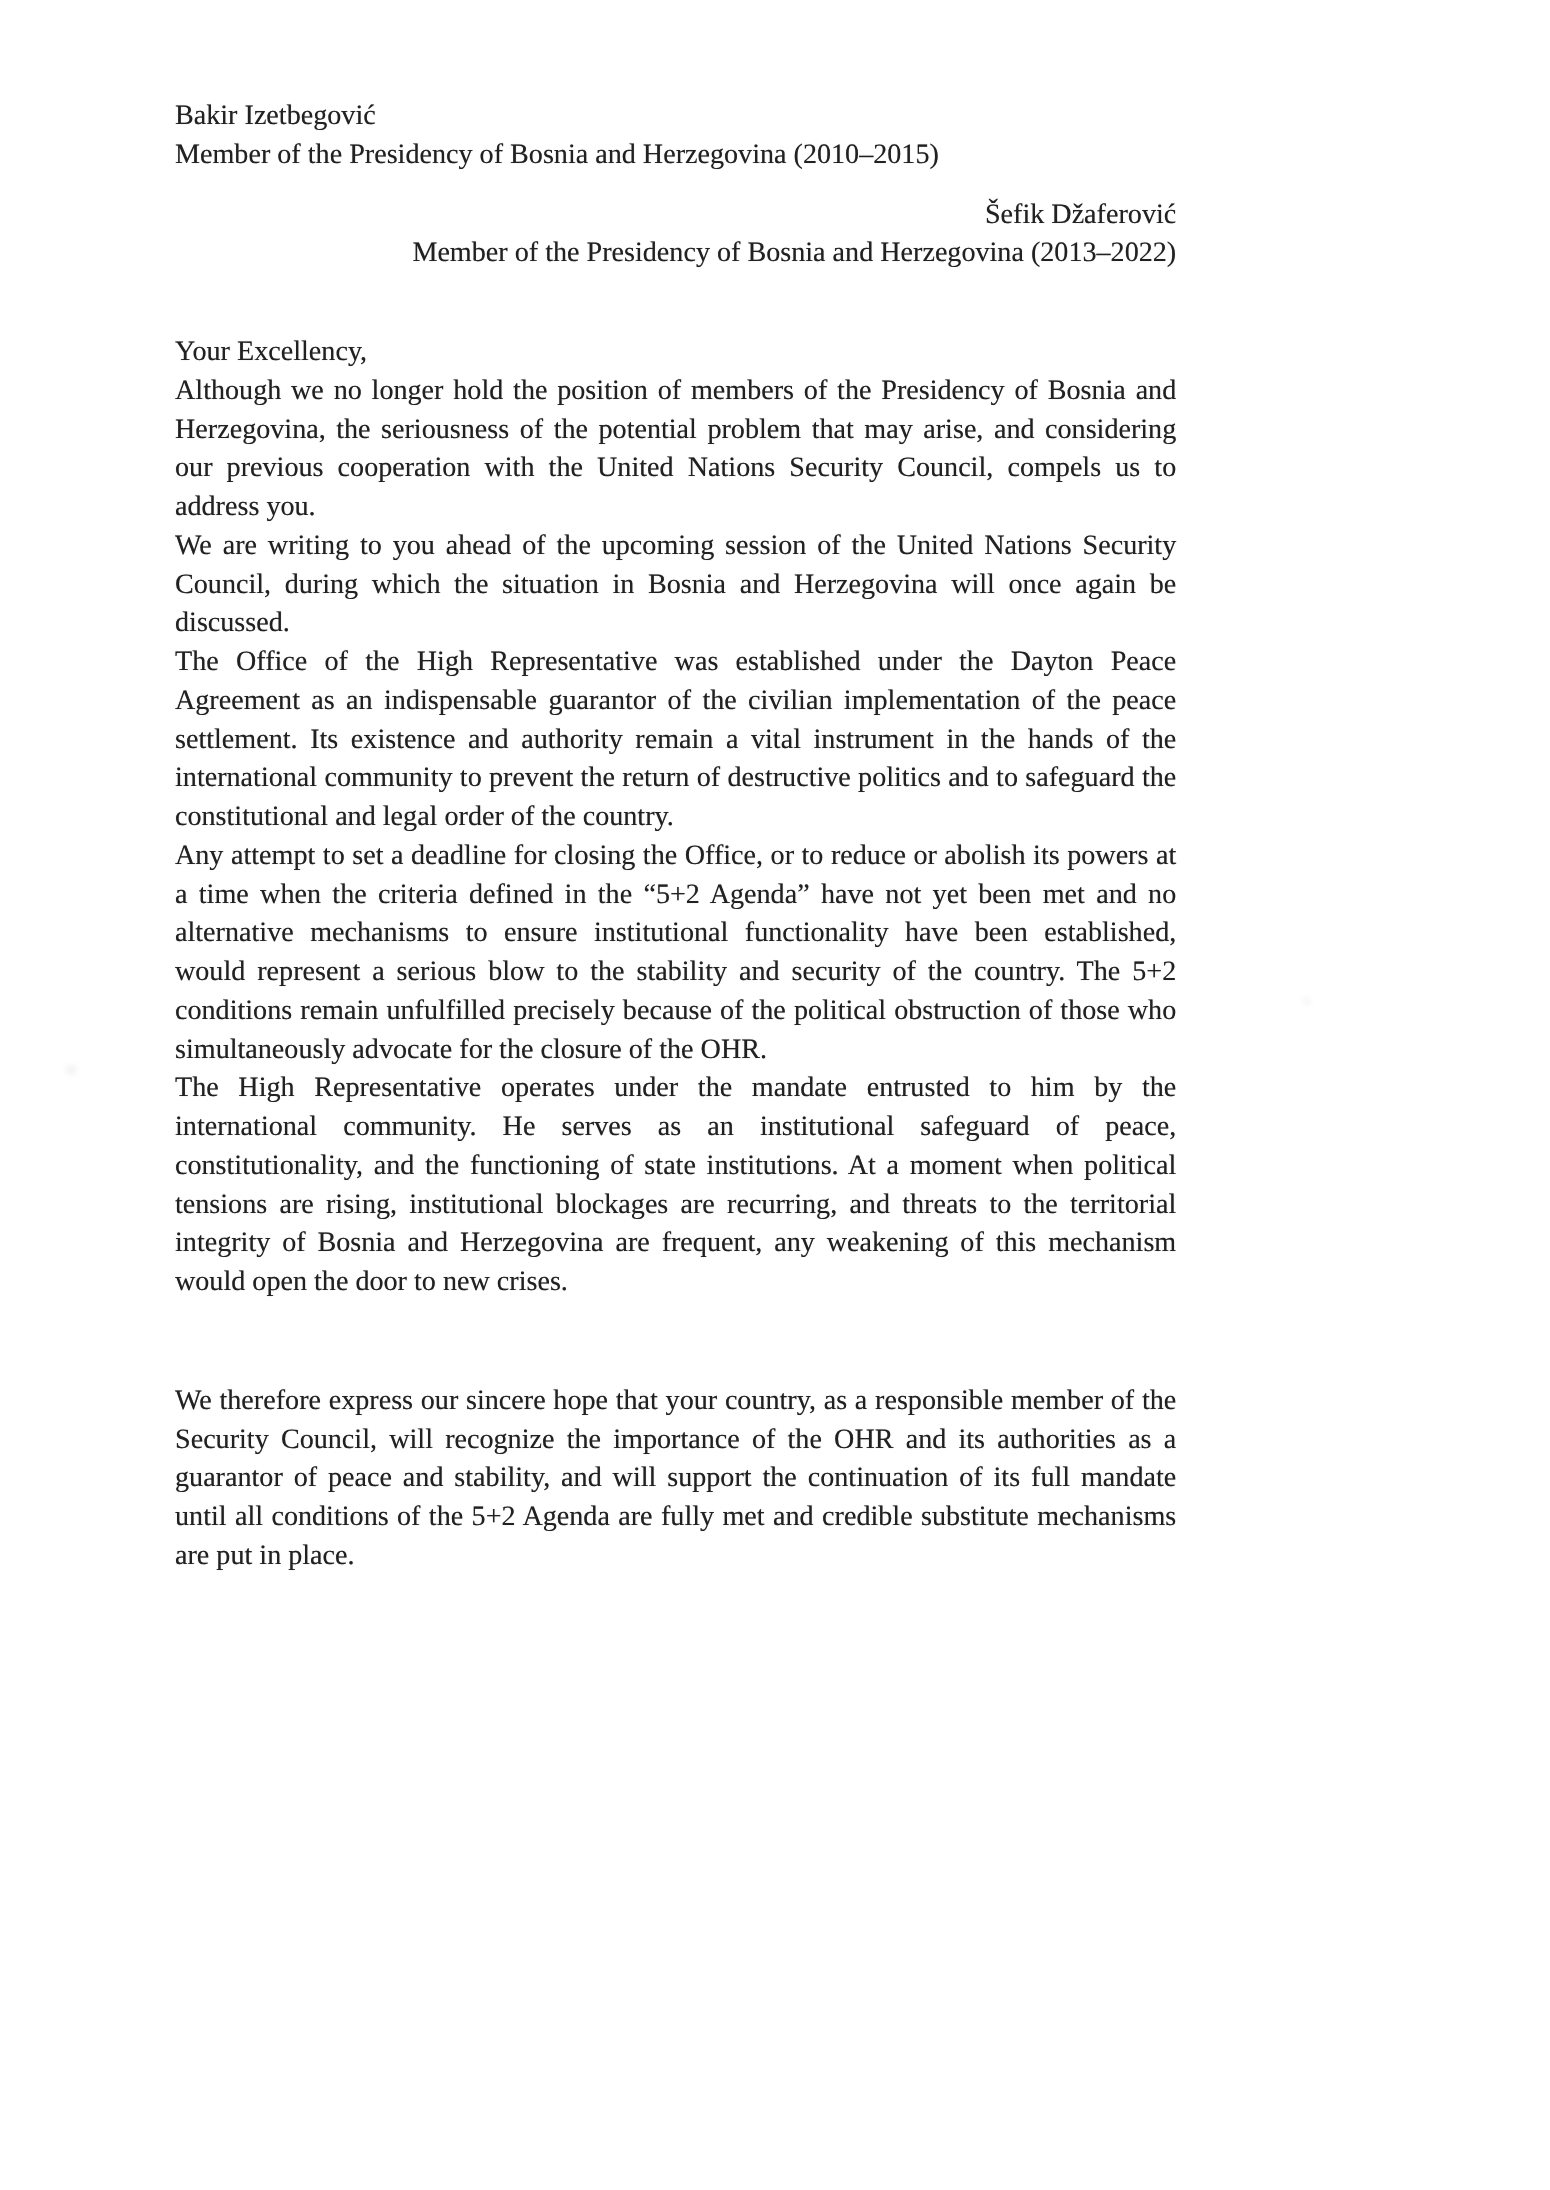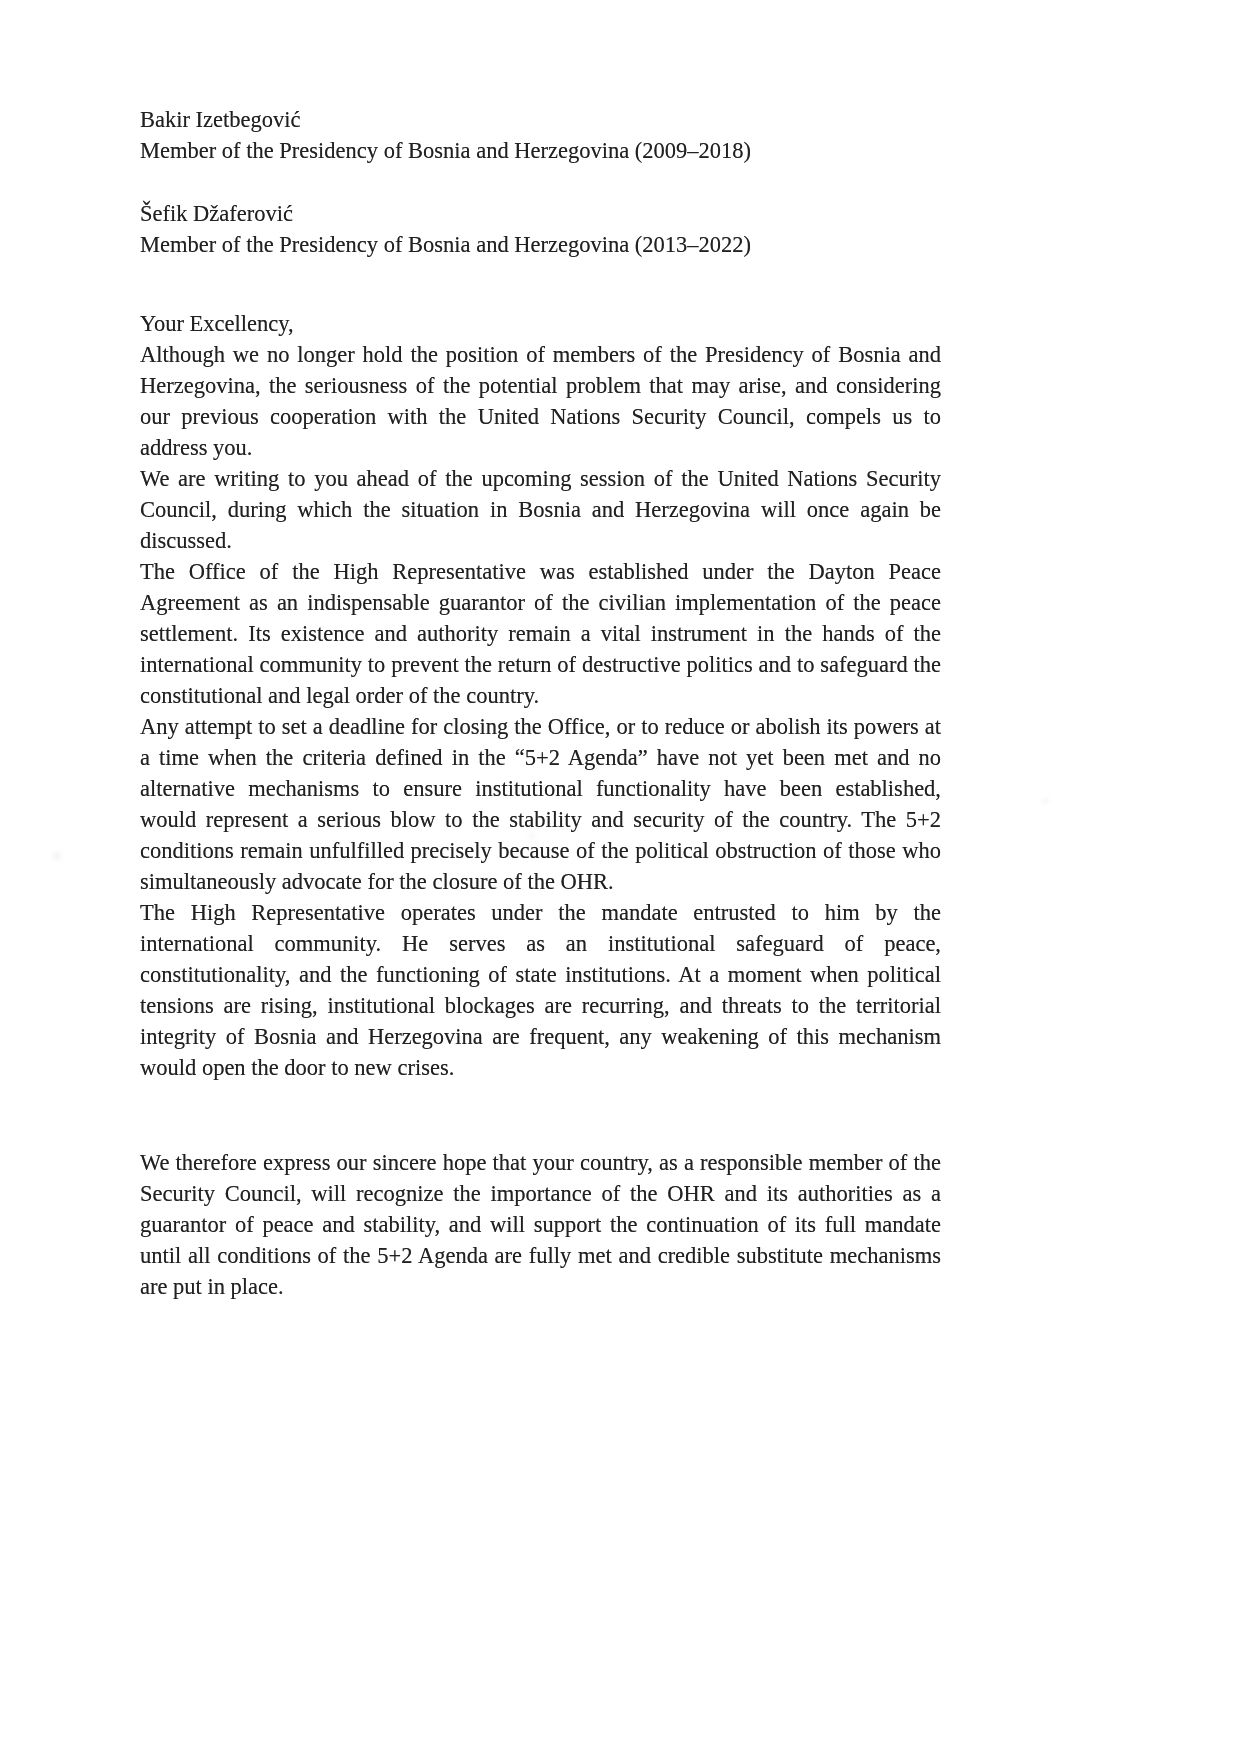--- a/index.html
+++ b/index.html
@@ -5,34 +5,35 @@
   html, body {
     margin: 0;
     padding: 0;
     background: #ffffff;
   }
   .page {
     position: relative;
     width: 1068px;
     height: 1752px;
     box-sizing: border-box;
-    padding: 104px 127px 0 140px;
+    padding: 76px 127px 0 140px;
     background: #ffffff;
     overflow: hidden;
     font-family: "Liberation Serif", "DejaVu Serif", serif;
     color: #212121;
     text-shadow: 0 0 0.6px rgba(45,45,45,0.55);
   }
   .sender-line, .salutation, .para {
     font-size: 22.5px;
     line-height: 31px;
     margin: 0;
   }
   .sender + .sender {
-    margin-top: 32px;
+    margin-top: 17px;
+    text-align: right;
   }
   .salutation {
     margin-top: 48px;
   }
   .para {
     text-align: justify;
   }
   .para.final {
     margin-top: 64px;
   }
@@ -51,21 +52,21 @@
 
 <div class="page">
 
   <div class="scan-speck speck-1"></div>
   <div class="scan-speck speck-2"></div>
   <div class="scan-speck speck-3"></div>
 
   <header>
     <div class="sender">
       <div class="sender-line">Bakir Izetbegović</div>
-      <div class="sender-line">Member of the Presidency of Bosnia and Herzegovina (2009–2018)</div>
+      <div class="sender-line">Member of the Presidency of Bosnia and Herzegovina (2010–2015)</div>
     </div>
     <div class="sender">
       <div class="sender-line">Šefik Džaferović</div>
       <div class="sender-line">Member of the Presidency of Bosnia and Herzegovina (2013–2022)</div>
     </div>
   </header>
 
   <p class="salutation">Your Excellency,</p>
 
   <p class="para">Although we no longer hold the position of members of the Presidency of Bosnia and Herzegovina, the seriousness of the potential problem that may arise, and considering our previous cooperation with the United Nations Security Council, compels us to address you.</p>

